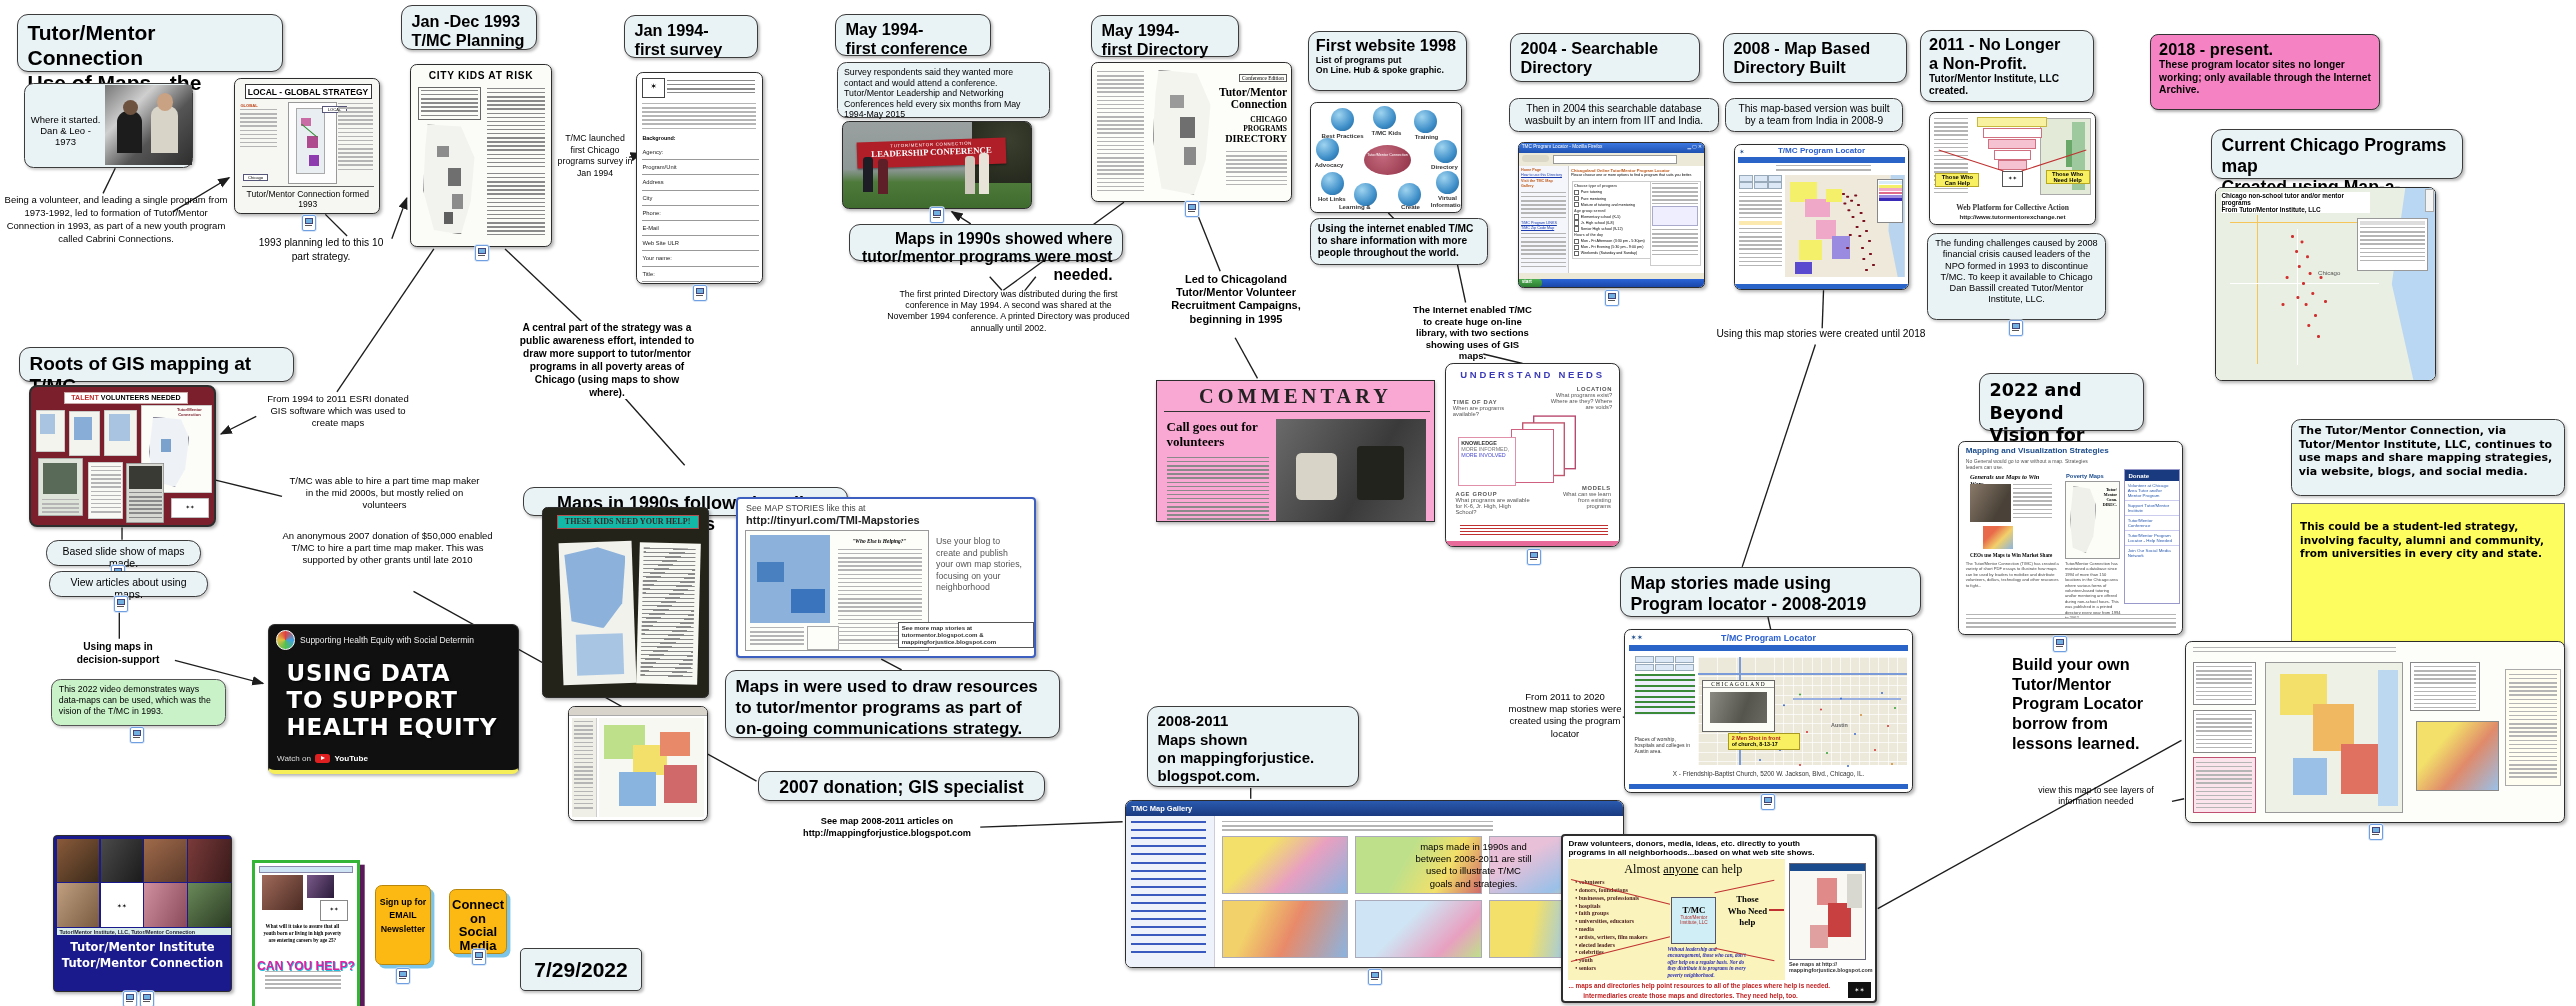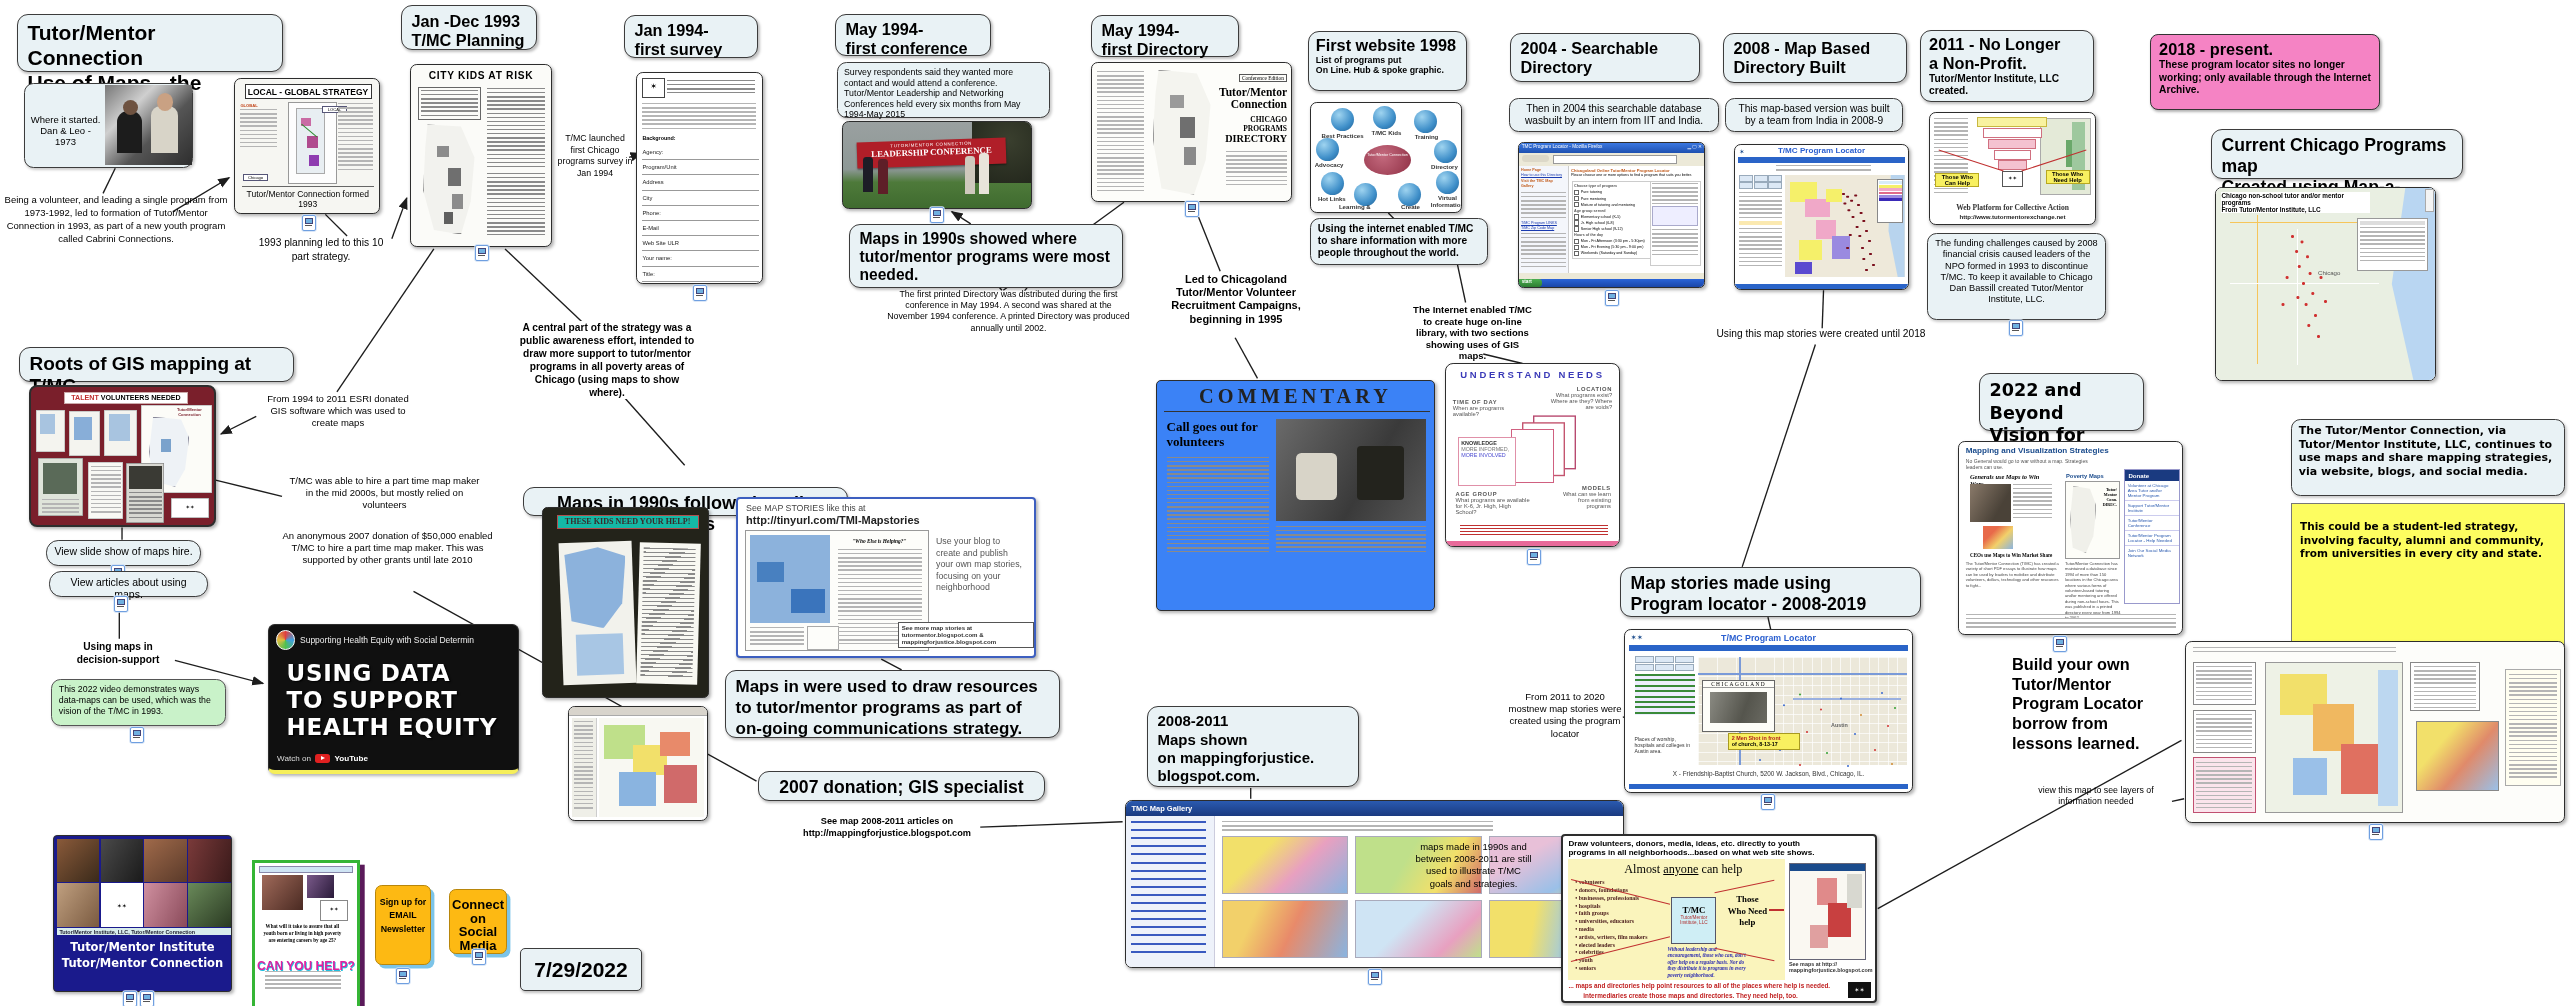--- a/index.html
+++ b/index.html
@@ -169,21 +169,21 @@
     <div style="font-size:4.4px;letter-spacing:0.7px;padding-top:2px;">TUTOR/MENTOR CONNECTION</div>
     <div class="serif" style="font-size:8.8px;font-weight:bold;">LEADERSHIP CONFERENCE</div>
   </div>
   <div class="abs" style="left:20.3px;top:35px;width:9.5px;height:35px;background:#1d1d26;border-radius:3.4px 3.4px 0 0;"></div>
   <div class="abs" style="left:35px;top:37px;width:9.5px;height:35px;background:#5e1f28;border-radius:3.4px 3.4px 0 0;"></div>
   <div class="abs" style="left:122px;top:34px;width:9.5px;height:38px;background:#cfc9bd;border-radius:3.4px 3.4px 0 0;"></div>
   <div class="abs" style="left:136px;top:31px;width:9.5px;height:41px;background:#e8e4da;border-radius:3.4px 3.4px 0 0;"></div>
 </div>
 <div class="ricon" style="left:930px;top:207px;"></div>
 
-<div class="hbox" style="left:849px;top:224px;width:274px;height:64px;font-size:15.6px;line-height:17.6px;">Maps in 1990s showed where tutor/mentor programs were most needed.</div>
+<div class="hbox" style="left:849px;top:224px;width:274px;height:37px;font-size:15.6px;line-height:17.6px;text-align:right;">Maps in 1990s showed where tutor/mentor programs were most needed.</div>
 
 <div class="plain" style="left:885px;top:289px;width:247px;font-size:8.8px;line-height:11.2px;">The first printed Directory was distributed during the first conference in May 1994. A second was shared at the November 1994 conference. A printed Directory was produced annually until 2002.</div>
 
 <div class="hbox" style="left:1091px;top:15px;width:148px;height:42px;font-size:16.3px;line-height:19px;">
   <div>May 1994-</div>
   <div>first Directory</div>
 </div>
 
 <div class="img" style="left:1091px;top:62px;width:201px;height:140px;background:#fdfdfa;">
   <div class="abs lines-lt" style="left:5.4px;top:8.1px;width:47px;height:122px;"></div>
@@ -200,21 +200,21 @@
     <div class="serif" style="font-size:7.5px;font-weight:bold;margin-top:5.4px;">CHICAGO</div>
     <div class="serif" style="font-size:7.5px;font-weight:bold;">PROGRAMS</div>
     <div class="serif" style="font-size:10.2px;font-weight:bold;">DIRECTORY</div>
     <div class="abs lines-lt" style="right:0;top:81px;width:61px;height:34px;"></div>
   </div>
 </div>
 <div class="ricon" style="left:1185px;top:201px;"></div>
 
 <div class="plain" style="left:1152px;top:273px;width:168px;font-size:11px;line-height:13.2px;font-weight:bold;">Led to Chicagoland Tutor/Mentor Volunteer Recruitment Campaigns, beginning in 1995</div>
 
-<div class="img" style="left:1156px;top:380px;width:279px;height:231px;background:#3b82f6;border-radius:5px;">
+<div class="img" style="left:1156px;top:380px;width:279px;height:142px;background:#f9a8d4;border-radius:0;">
   <div class="serif abs" style="left:0;top:4.1px;width:100%;text-align:center;font-size:20.3px;font-weight:bold;letter-spacing:4.1px;color:#222;">COMMENTARY</div>
   <div class="abs" style="left:6.8px;top:30px;width:266px;height:1.4px;background:#333;"></div>
   <div class="serif abs" style="left:9.5px;top:38px;width:102px;font-size:13px;font-weight:bold;line-height:15px;">Call goes out for volunteers</div>
   <div class="abs lines" style="left:9.5px;top:76px;width:102px;height:95px;"></div>
   <div class="abs" style="left:119px;top:38px;width:150px;height:102px;background:linear-gradient(120deg,#6a6a6a,#3a3a3a 60%,#585858);">
     <div class="abs" style="left:20.3px;top:34px;width:41px;height:47px;background:#d8d4c8;border-radius:5.4px;"></div>
     <div class="abs" style="left:81px;top:27px;width:47px;height:54px;background:#23231d;border-radius:4.1px;"></div>
   </div>
   <div class="abs lines" style="left:119px;top:145px;width:150px;height:27px;"></div>
 </div>
@@ -482,21 +482,21 @@
     <div class="abs" style="left:2.7px;top:2.7px;width:33px;height:23px;background:#3a3a34;"></div>
     <div class="abs lines" style="left:2.7px;top:28.5px;width:33px;height:27px;"></div>
   </div>
   <div class="abs" style="left:140px;top:111px;width:38px;height:20.3px;background:#fff;box-shadow:inset 0 0 0 0.7px #aaa;font-size:5.4px;text-align:center;line-height:19px;">✶✶</div>
 </div>
 
 <div class="plain" style="left:258px;top:393px;width:160px;font-size:9.5px;line-height:12.2px;">From 1994 to 2011 ESRI donated GIS software which was used to create maps</div>
 <div class="plain" style="left:285px;top:475px;width:199px;font-size:9.5px;line-height:12.2px;">T/MC was able to hire a part time map maker in the mid 2000s, but mostly relied on volunteers</div>
 <div class="plain" style="left:277px;top:530px;width:221px;font-size:9.5px;line-height:12.2px;">An anonymous 2007 donation of $50,000 enabled T/MC to hire a part time map maker. This was supported by other grants until late 2010</div>
 
-<div class="tbox" style="left:46px;top:540px;width:155px;height:26px;font-size:10.5px;text-align:center;border-radius:12.2px;">View slide show of maps hire.</div>
+<div class="tbox" style="left:46px;top:540px;width:155px;height:26px;font-size:10.5px;text-align:center;border-radius:12.2px;">Based slide show of maps made.</div>
 <div class="ricon" style="left:111px;top:565px;"></div>
 <div class="tbox" style="left:49px;top:571px;width:159px;height:26px;font-size:10.5px;text-align:center;border-radius:12.2px;">View articles about using maps.</div>
 <div class="ricon" style="left:114px;top:596px;"></div>
 
 <div class="plain" style="left:61px;top:640px;width:114px;font-size:10.2px;font-weight:bold;line-height:13px;">Using maps in decision-support</div>
 
 <div class="abs" style="left:51px;top:679px;width:175px;height:47px;background:#c9f2c9;border:1.4px solid #555;border-radius:9.5px;padding:4.1px 6.8px;box-sizing:border-box;font-size:8.8px;line-height:11px;box-shadow:1.4px 2px 2.7px rgba(0,0,0,.2);">This 2022 video demonstrates ways data-maps can be used, which was the vision of the T/MC in 1993.</div>
 <div class="ricon" style="left:130px;top:727px;"></div>
 
 <div class="img" style="left:268px;top:624px;width:251px;height:150px;background:#101010;border-radius:6.8px;border-bottom:4.7px solid #f6ef5a;">

